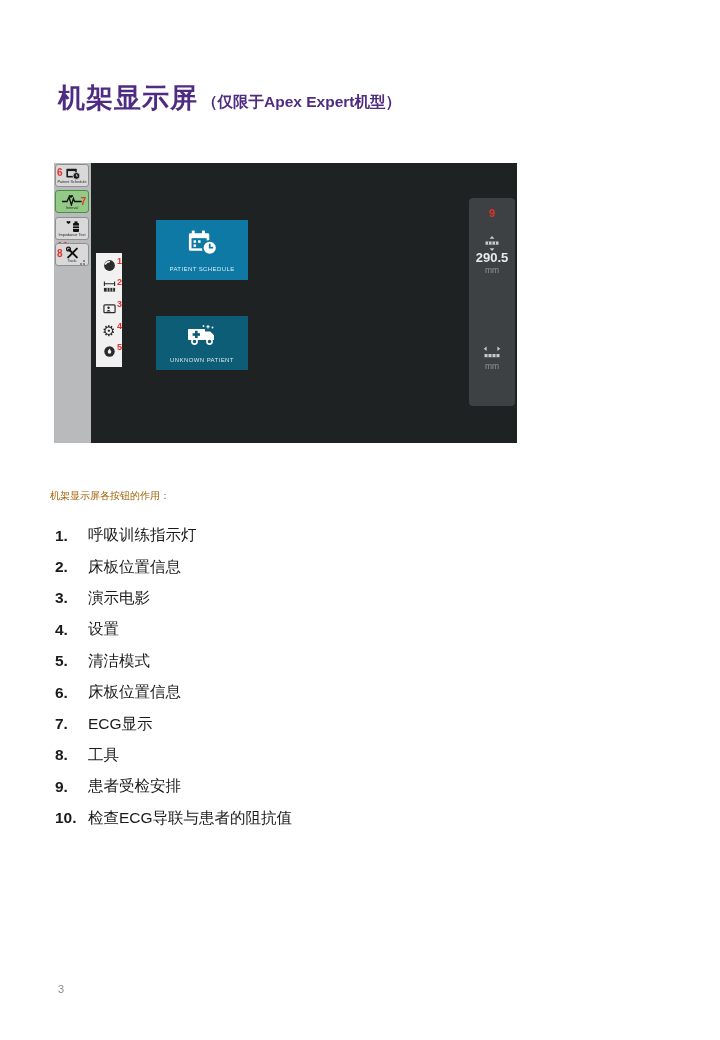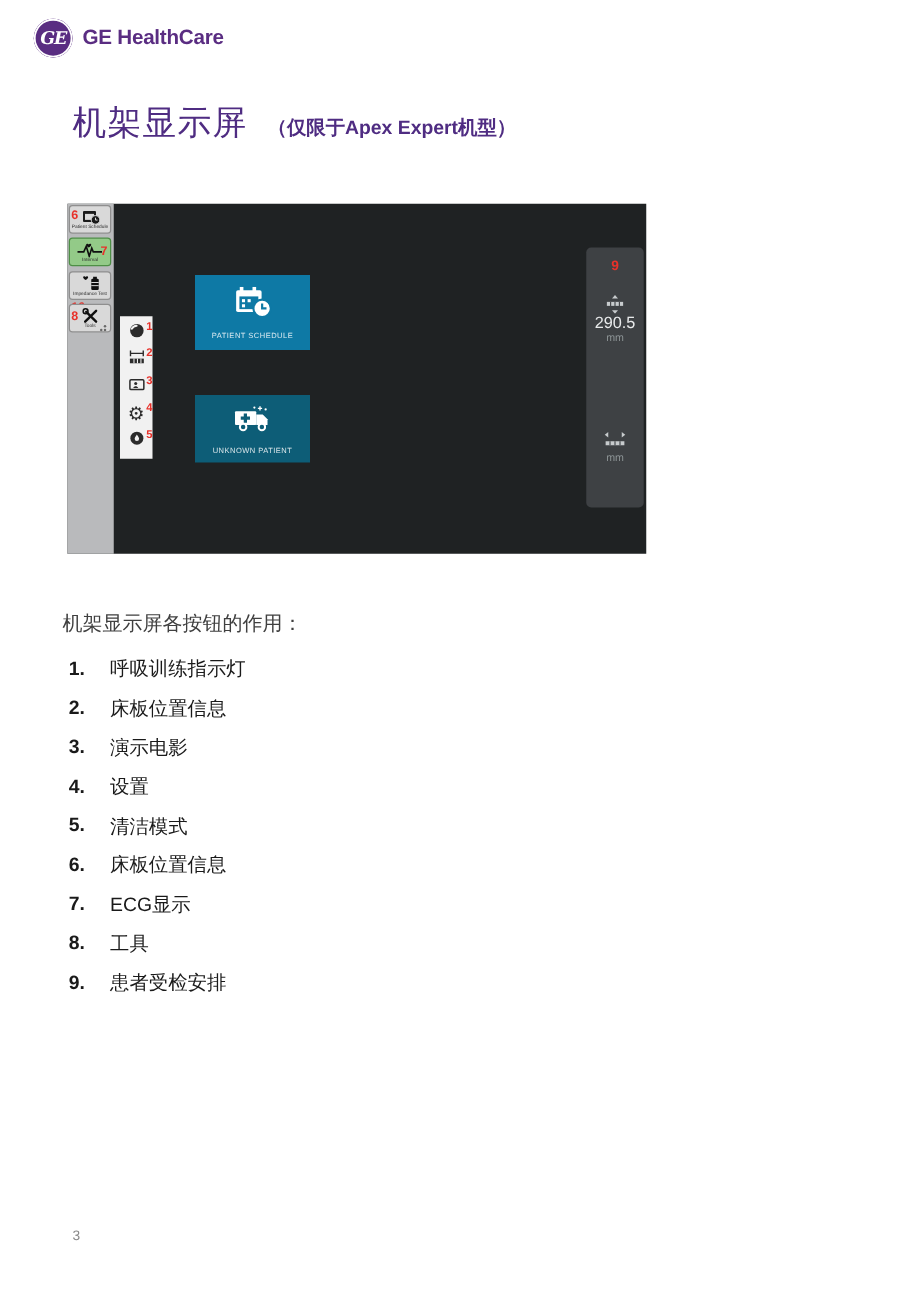--- a/index.html
+++ b/index.html
@@ -11,22 +11,22 @@
   .logo { position:absolute; left:27px; top:15px; display:flex; align-items:center; gap:8px; }
   .roundel { width:31px; height:31px; border-radius:50%; background:#5a2d82;
              box-shadow: inset 0 0 0 1.5px #ffffff, inset 0 0 0 3px #5a2d82;
              display:flex; align-items:center; justify-content:center; }
   .roundel span { color:#fff; font-family:"DejaVu Serif","Liberation Serif",serif;
                   font-style:italic; font-weight:bold; font-size:14px; letter-spacing:-1px; }
   .wordmark { color:#5a2d82; font-size:16.5px; font-weight:bold; letter-spacing:-0.2px; }
 
   
   .heading { position:absolute; left:58px; top:80px; display:flex; align-items:baseline; color:#4f2c82; }
-  .heading .t1 { font-size:27px; font-weight:normal; letter-spacing:1px; }
-  .heading .t2 { font-size:15.5px; font-weight:bold; margin-left:16px; }
+  .heading .t1 { font-size:27px; font-weight:bold; letter-spacing:1px; }
+  .heading .t2 { font-size:15.5px; font-weight:bold; margin-left:4px; }
 
   
   .shot { position:absolute; left:54px; top:163px; width:463px; height:280px; background:#1f2223; }
 
   .g-sidebar { position:absolute; left:0; top:0; width:37px; height:280px; background:#b9babc; }
   .g-btn { position:absolute; left:1px; width:34px; height:23px; background:#d9d9d9;
            border:1px solid #8f8f8f; border-radius:3px; }
   .g-btn .ic { position:absolute; top:2px; left:0; right:0; display:flex; justify-content:center; }
   .g-btn .lbl { position:absolute; bottom:0; left:-34px; right:-34px; text-align:center;
                 font-size:8px; color:#2a2a2a; transform:scale(0.48); white-space:nowrap; }
@@ -43,47 +43,41 @@
           align-items:center; justify-content:center; }
   .tile1 { top:57px; height:60px; background:#0e79a5; }
   .tile2 { top:153px; height:54px; background:#0d5d77; }
   .tile .tlabel { font-size:6px; letter-spacing:0.4px; color:rgba(255,255,255,0.85); margin-top:6px; white-space:nowrap; }
 
   .t-panel { position:absolute; left:415px; top:35px; width:46px; height:208px;
              background:#3e4144; border-radius:4px; }
   .t-panel > div { position:absolute; left:0; right:0; text-align:center; }
   .tp-num { top:9px; font-size:11px; font-weight:bold; color:#e8312a; }
   .tp-ic1 { top:38px; }
-  .tp-val { top:52px; font-size:13px; color:#e8eaeb; }
+  .tp-val { top:52px; font-size:13px; color:#e8eaeb;font-weight:bold; }
   .tp-unit1 { top:67px; font-size:8.5px; color:#8d9496; }
   .tp-ic2 { top:147px; }
   .tp-unit2 { top:163px; font-size:8.5px; color:#8d9496; }
 
   .grip { position:absolute; right:3px; bottom:3px; width:2px; height:2px; border-radius:50%;
           background:#6a6a6a; box-shadow:-3px 3px 0 #6a6a6a, 0 3px 0 #6a6a6a; }
 
   
-  .intro { position:absolute; left:50px; top:489px; font-size:16px; color:#404040; }
+  .intro { position:absolute; left:50px; top:489px; font-size:10px; color:#a16207; }
   .blist { position:absolute; left:55px; top:520px; width:500px; }
   .bitem { display:flex; height:31.4px; align-items:center; font-size:15.5px; color:#1a1a1a; }
   .bitem .n { width:33px; font-weight:bold; }
 
   .pagenum { position:absolute; left:58px; top:983px; font-size:11px; color:#8a8a8a; }
 </style>
 </head>
 <body>
 
 <div id="page">
 
-  <div class="logo">
-    <div class="roundel">
-      <span>GE</span>
-    </div>
-    <div class="wordmark">GE HealthCare</div>
-  </div>
 
   <div class="heading">
     <span class="t1">机架显示屏</span>
     <span class="t2">（仅限于Apex Expert机型）</span>
   </div>
 
   <div class="shot">
 
     <div class="g-sidebar">
 
@@ -273,17 +267,21 @@
         <span>ECG显示</span>
       </div>
     <div class="bitem">
         <span class="n">8.</span>
         <span>工具</span>
       </div>
     <div class="bitem">
         <span class="n">9.</span>
         <span>患者受检安排</span>
       </div>
+    <div class="bitem">
+        <span class="n">10.</span>
+        <span>检查ECG导联与患者的阻抗值</span>
+      </div>
   </div>
 
   <div class="pagenum">3</div>
 
 </div>
 
 </body></html>

